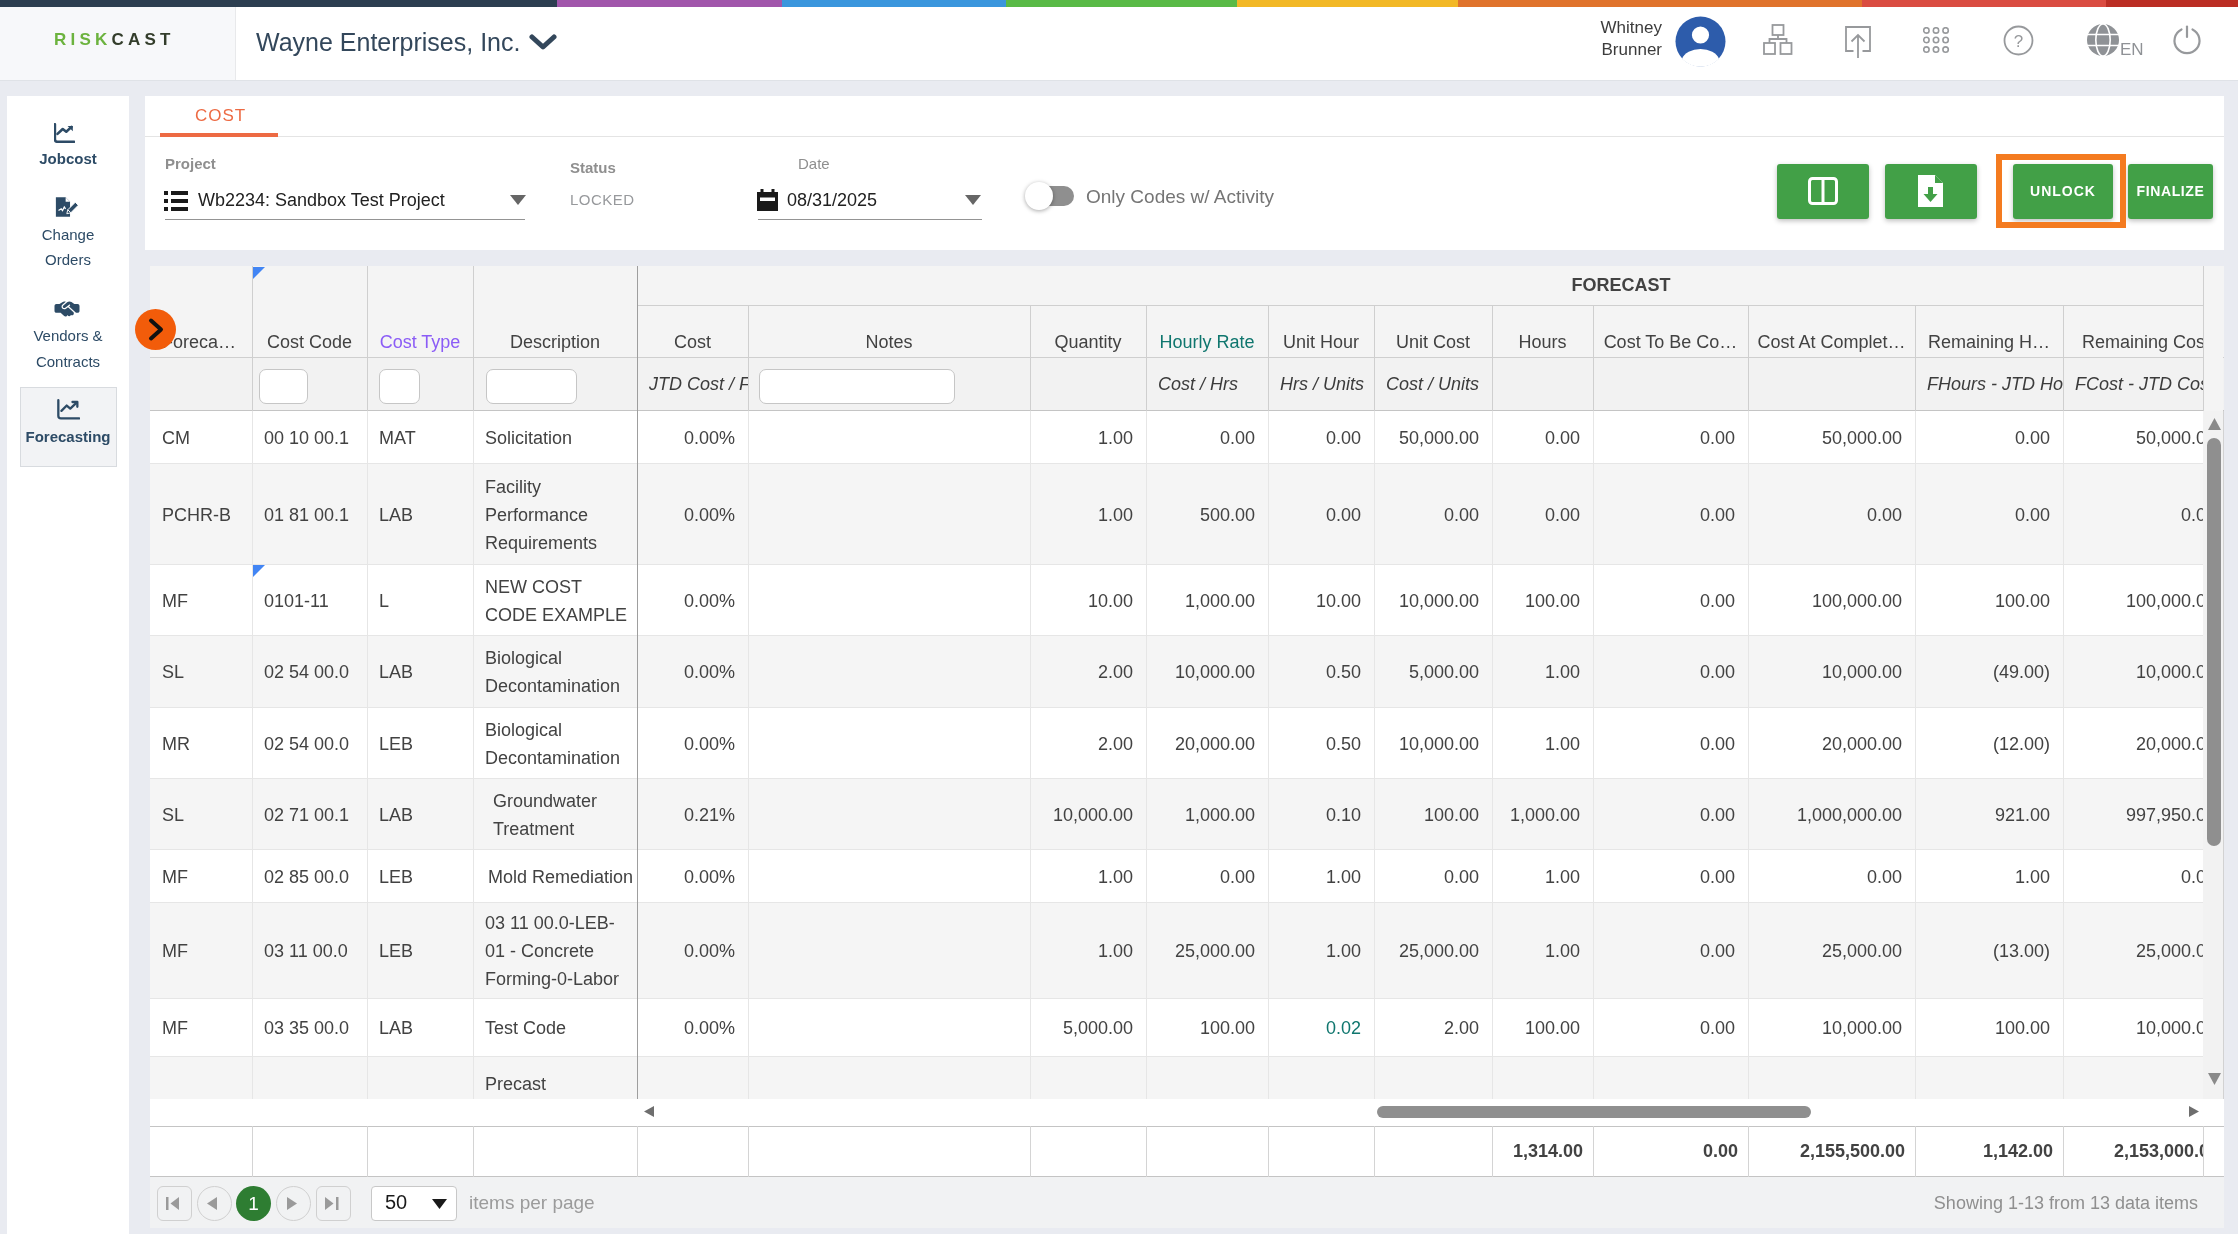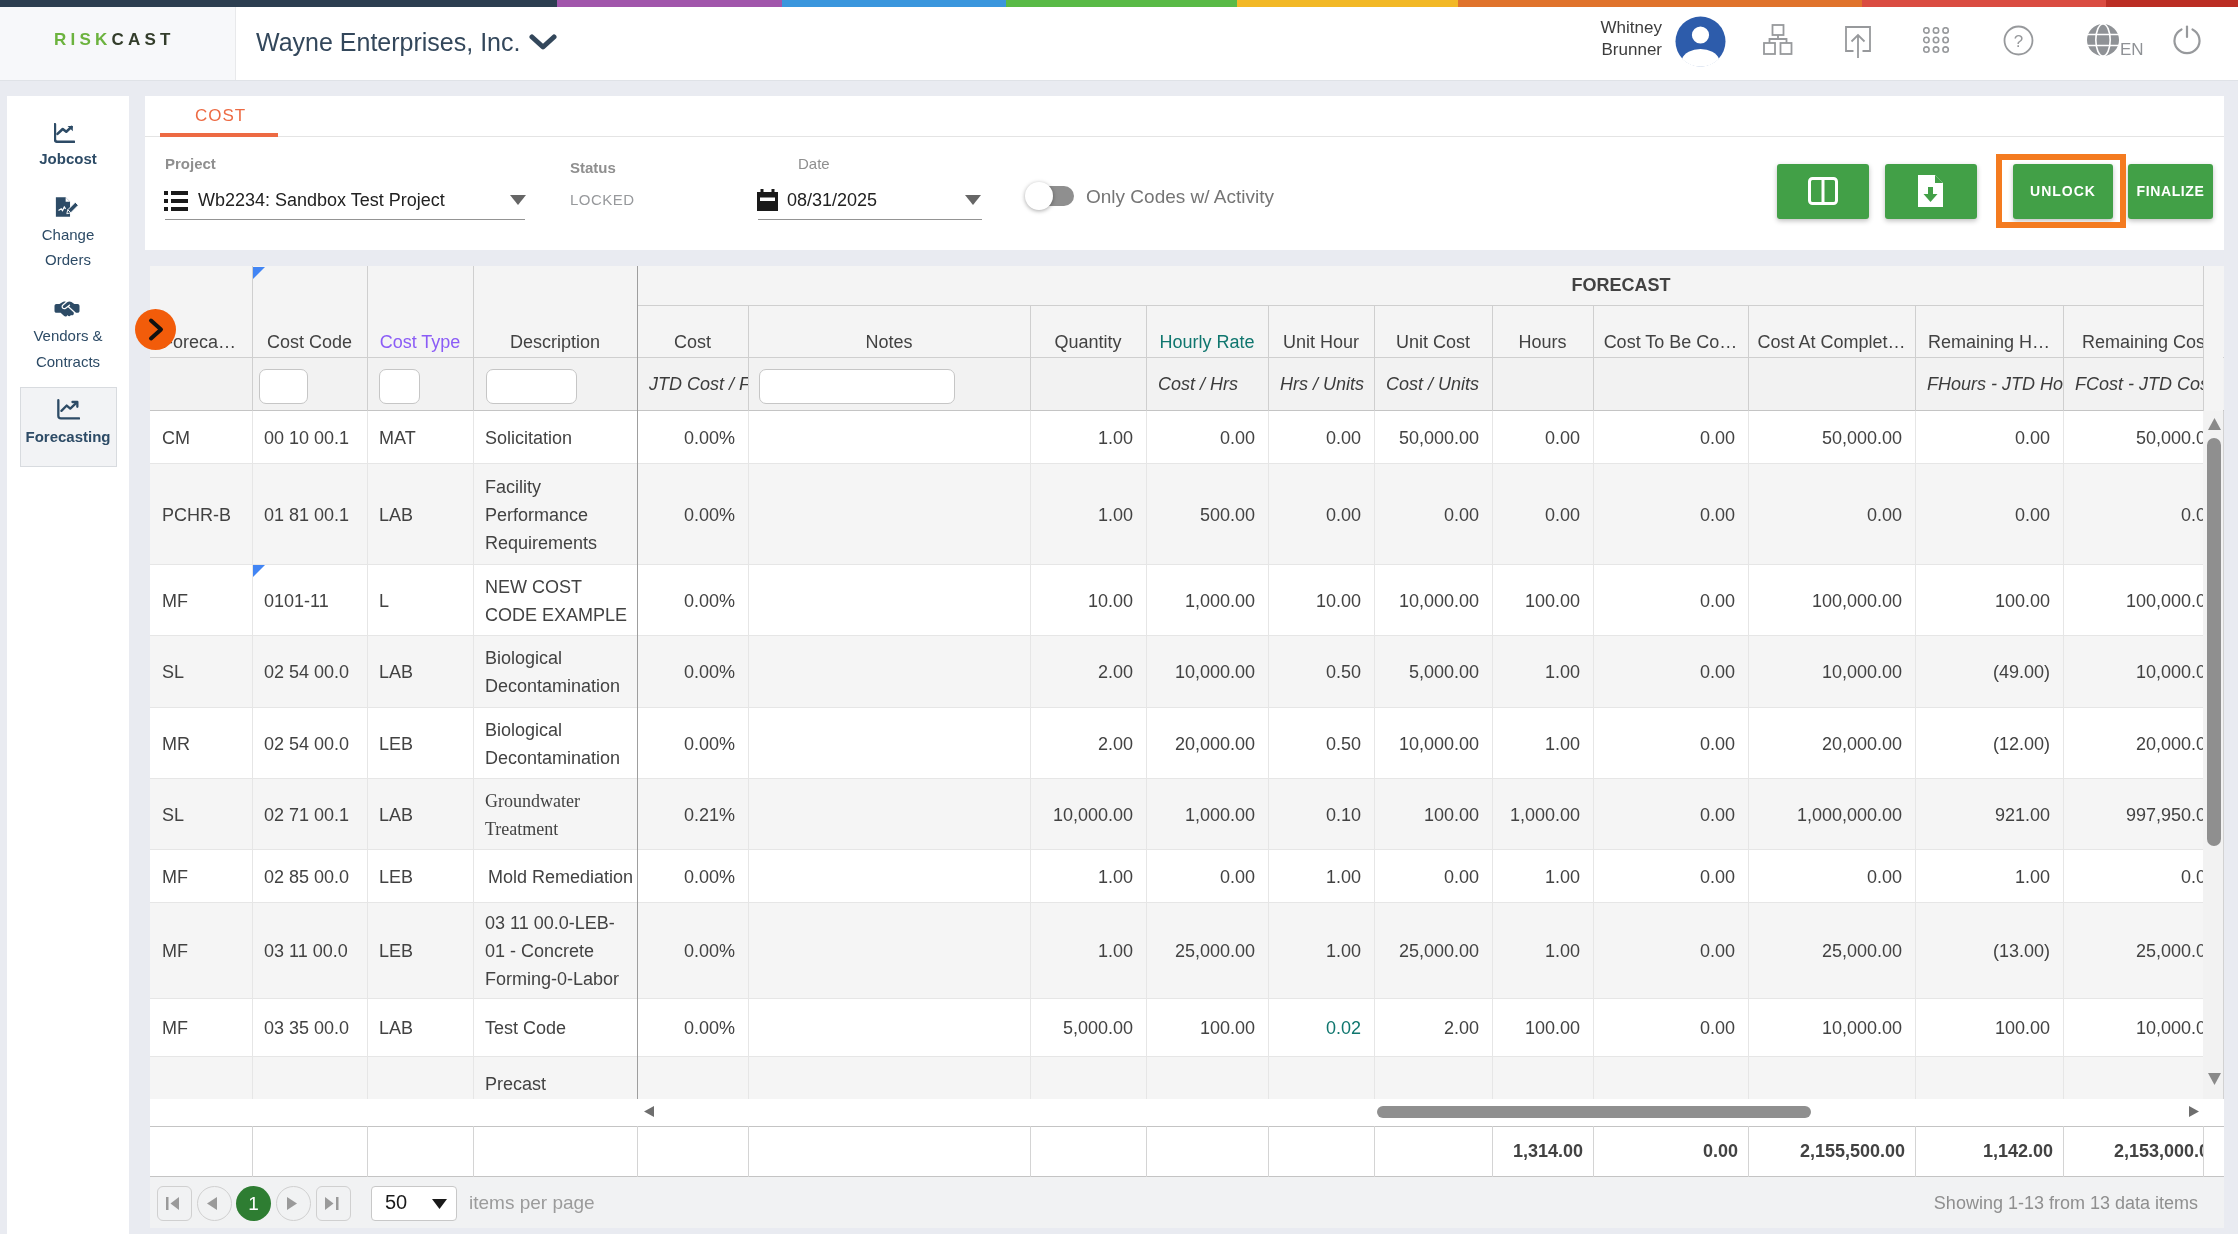--- a/index.html
+++ b/index.html
@@ -472,21 +472,21 @@
 <div class="abs" style="left:150px;top:779px;width:102px;height:71px;overflow:hidden;">
     <div style="position:absolute;left:0;top:0;width:102px;height:71px;display:flex;align-items:center;box-sizing:border-box;padding-left:12px;padding-right:13px;font-size:18px;line-height:28px;white-space:nowrap;color:#424242;">SL</div>
   </div>
 <div class="abs" style="left:252px;top:779px;width:115px;height:71px;overflow:hidden;">
     <div style="position:absolute;left:0;top:0;width:115px;height:71px;display:flex;align-items:center;box-sizing:border-box;padding-left:12px;padding-right:13px;font-size:18px;line-height:28px;white-space:nowrap;color:#424242;">02 71 00.1</div>
   </div>
 <div class="abs" style="left:367px;top:779px;width:106px;height:71px;overflow:hidden;">
     <div style="position:absolute;left:0;top:0;width:106px;height:71px;display:flex;align-items:center;box-sizing:border-box;padding-left:12px;padding-right:13px;font-size:18px;line-height:28px;white-space:nowrap;color:#424242;">LAB</div>
   </div>
 <div class="abs" style="left:473px;top:779px;width:164px;height:71px;overflow:hidden;">
-    <div style="position:absolute;left:0;top:0;width:164px;height:71px;display:flex;align-items:center;box-sizing:border-box;padding-left:12px;padding-right:13px;font-size:18px;line-height:28px;white-space:nowrap;color:#424242;font-family:Liberation Serif, serif;">Groundwater<br>Treatment</div>
+    <div style="position:absolute;left:0;top:0;width:164px;height:71px;display:flex;align-items:center;box-sizing:border-box;padding-left:20px;padding-right:13px;font-size:18px;line-height:28px;white-space:nowrap;color:#424242;">Groundwater<br>Treatment</div>
   </div>
 <div class="abs" style="left:637px;top:779px;width:111px;height:71px;overflow:hidden;">
     <div style="position:absolute;left:0;top:0;width:111px;height:71px;display:flex;align-items:center;justify-content:flex-end;box-sizing:border-box;padding-left:12px;padding-right:13px;font-size:18px;line-height:28px;white-space:nowrap;color:#424242;">0.21%</div>
   </div>
 <div class="abs" style="left:1030px;top:779px;width:116px;height:71px;overflow:hidden;">
     <div style="position:absolute;left:0;top:0;width:116px;height:71px;display:flex;align-items:center;justify-content:flex-end;box-sizing:border-box;padding-left:12px;padding-right:13px;font-size:18px;line-height:28px;white-space:nowrap;color:#424242;">10,000.00</div>
   </div>
 <div class="abs" style="left:1146px;top:779px;width:122px;height:71px;overflow:hidden;">
     <div style="position:absolute;left:0;top:0;width:122px;height:71px;display:flex;align-items:center;justify-content:flex-end;box-sizing:border-box;padding-left:12px;padding-right:13px;font-size:18px;line-height:28px;white-space:nowrap;color:#424242;">1,000.00</div>
   </div>

